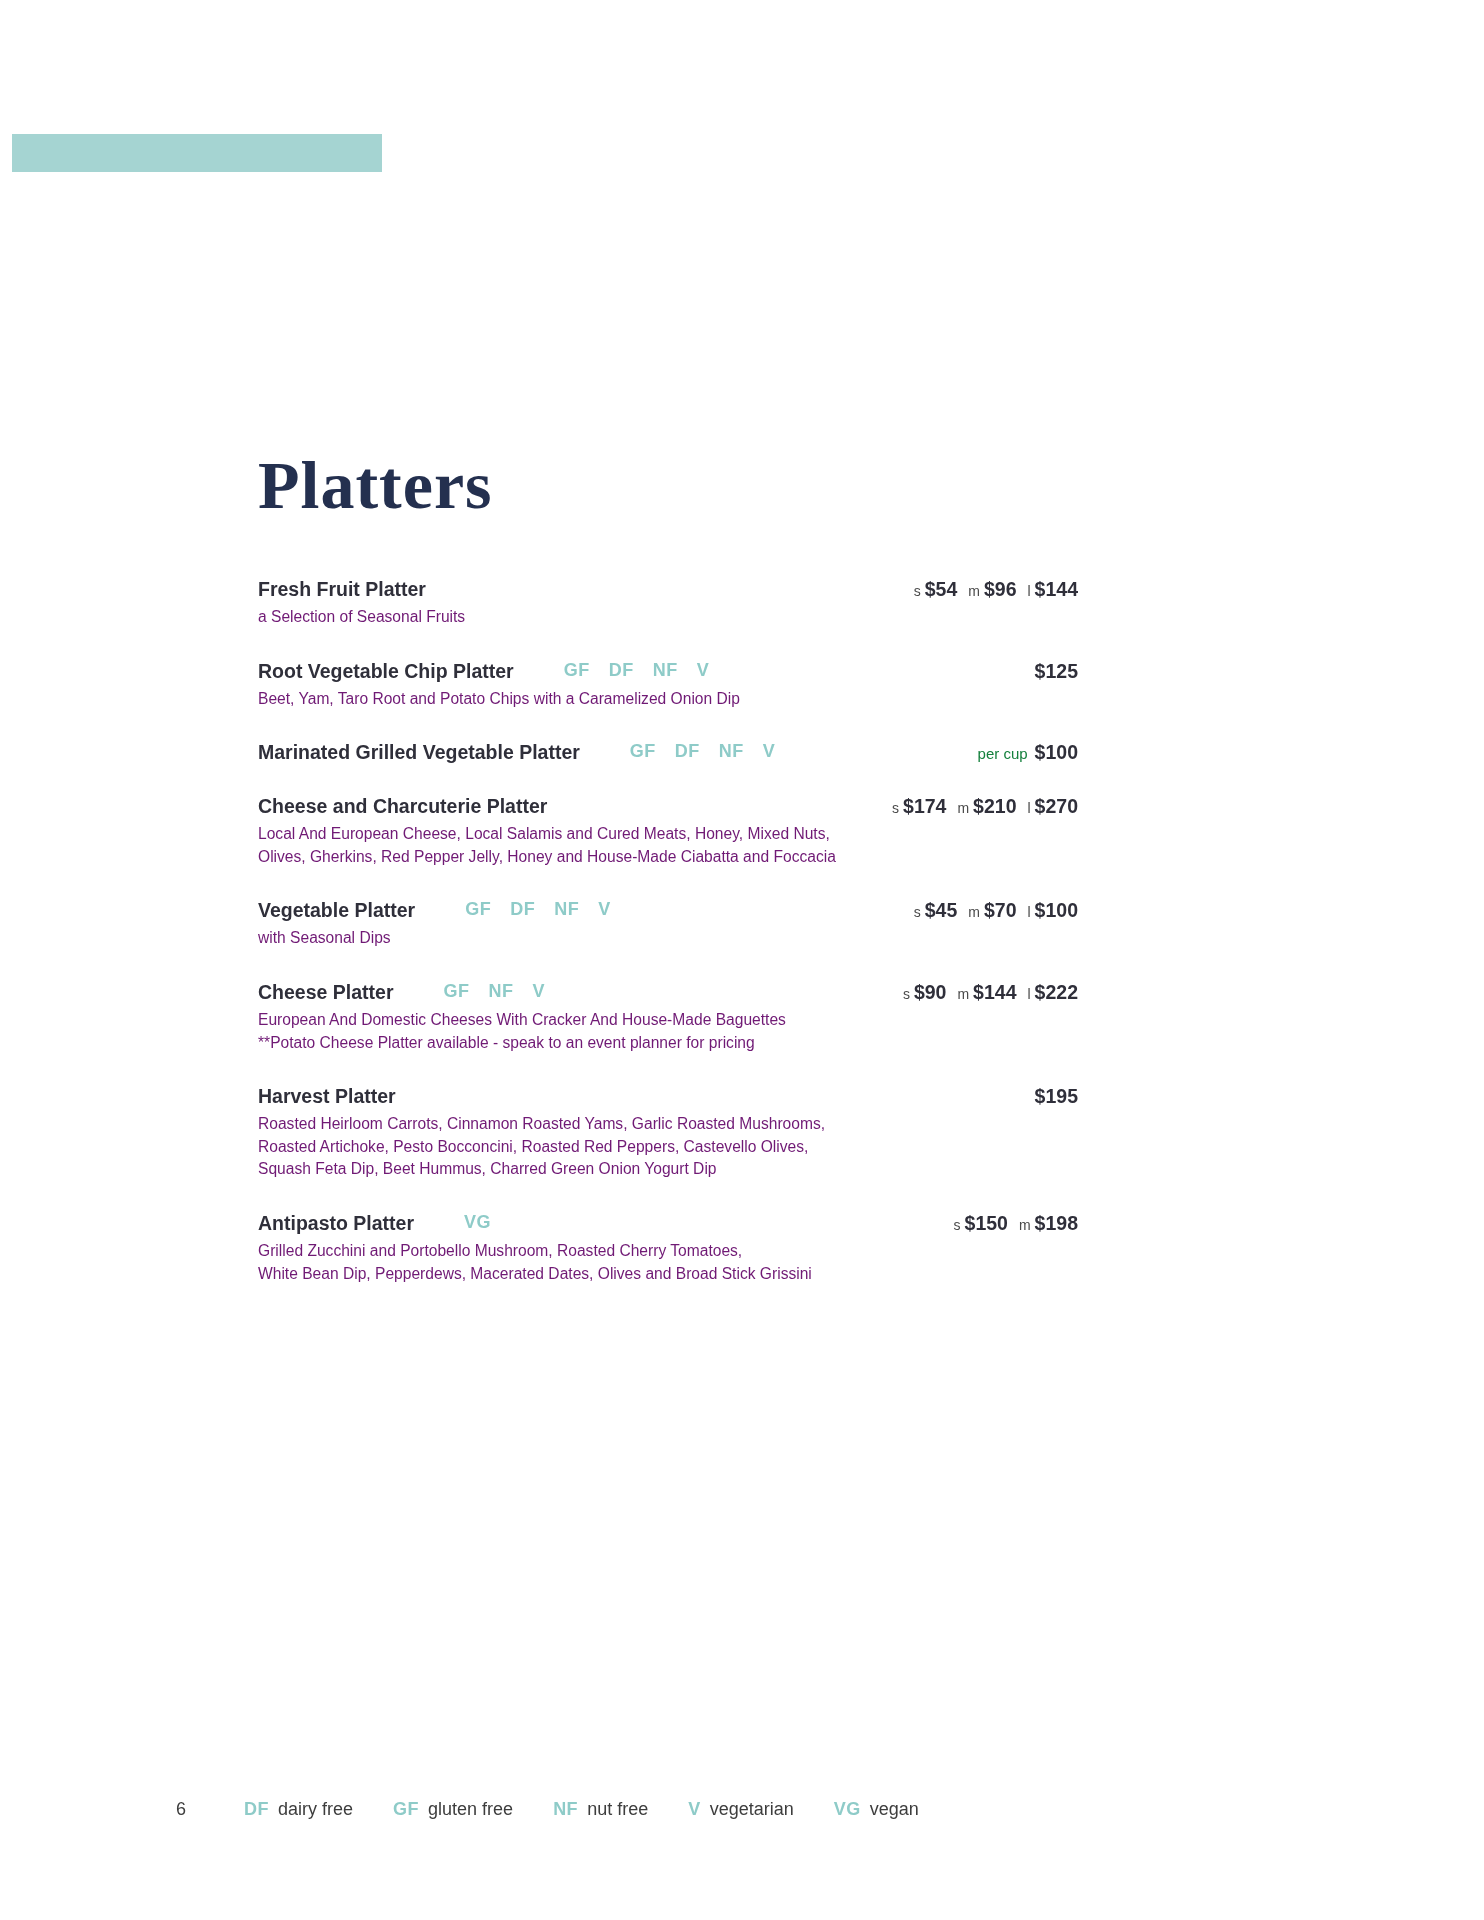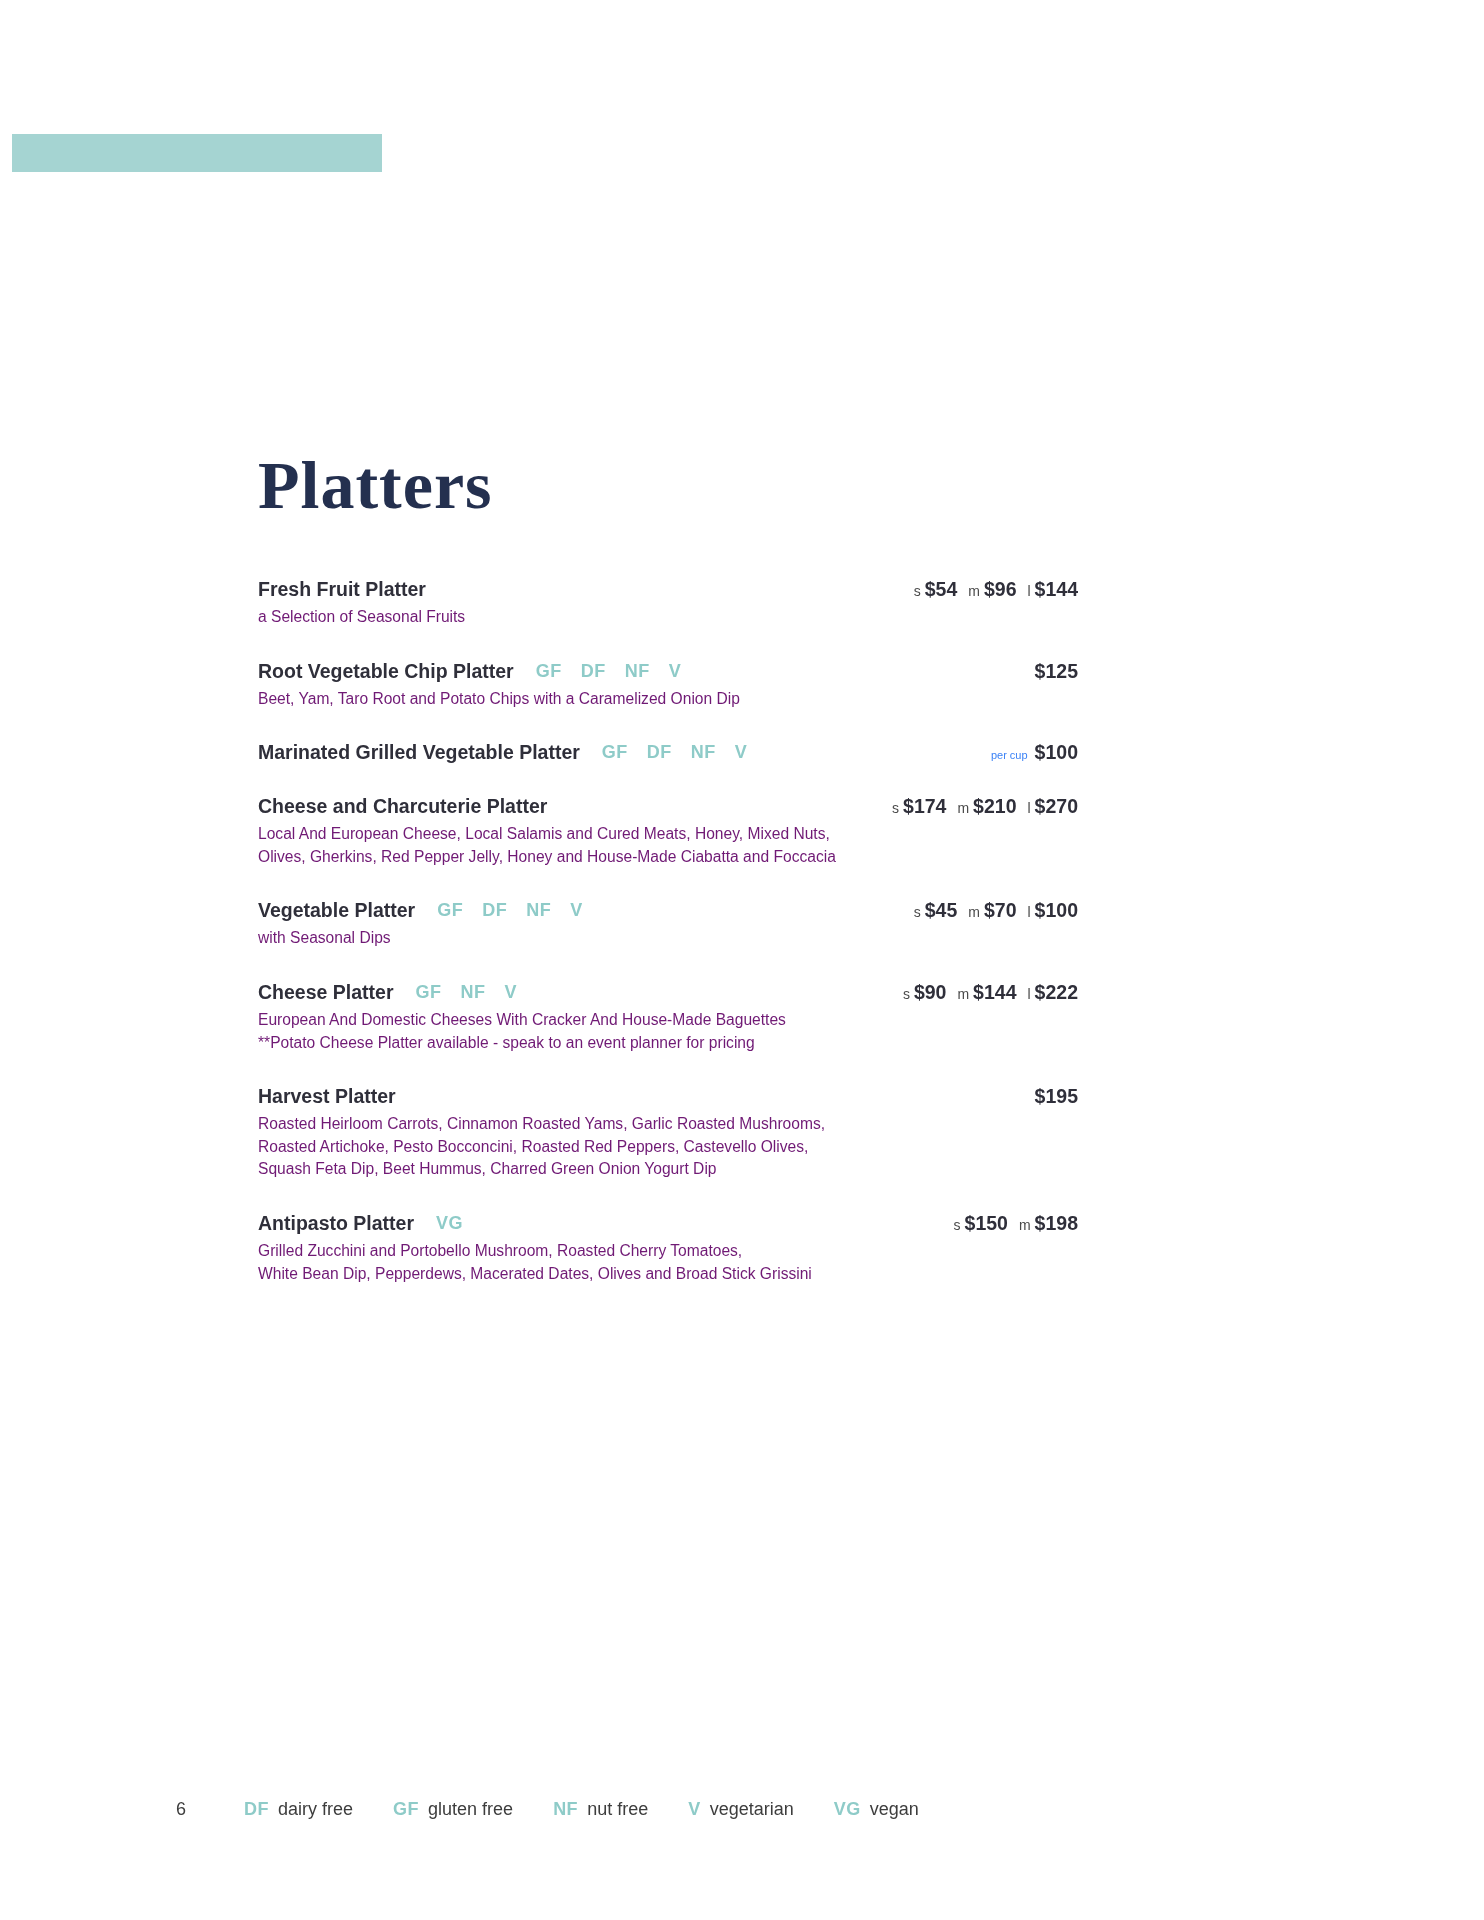--- a/index.html
+++ b/index.html
@@ -43,22 +43,23 @@
     top: 578px;
     width: 820px;
   }
 
   .item {
     margin-bottom: 31px;
   }
 
   .item-head {
     display: flex;
-    align-items: center;
+    align-items: flex-start;
     width: 100%;
+    gap: 28px;
   }
 
   .item-name {
     font-size: 19.5px;
     font-weight: bold;
     color: #2f2f3a;
     white-space: nowrap;
   }
 
   .tags {
@@ -97,22 +98,22 @@
     font-size: 19.5px;
     font-weight: bold;
     color: #2f2f3a;
   }
 
   .pr + .sz {
     margin-left: 11px;
   }
 
   .percup {
-    font-size: 11px;
-    color: #3b82f6;
+    font-size: 15px;
+    color: #15803d;
     margin-right: 7px;
   }
 
   .desc {
     margin-top: 5px;
     font-size: 15.6px;
     line-height: 1.45;
     color: #701a75;
     max-width: 700px;
   }

